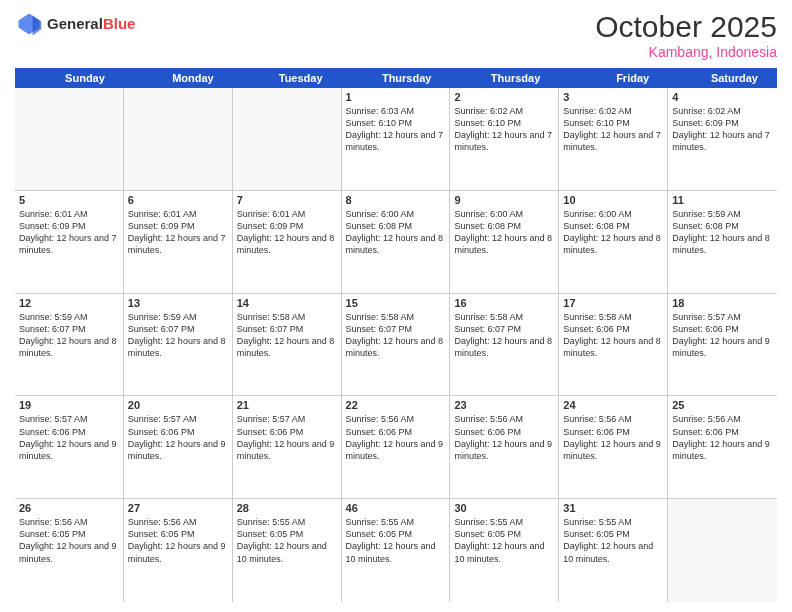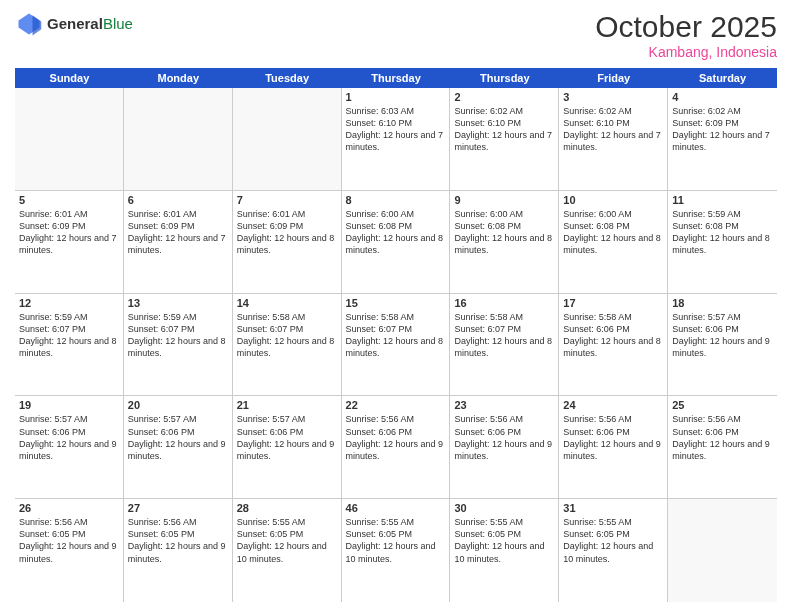--- a/index.html
+++ b/index.html
@@ -33,22 +33,22 @@
       flex-direction: row;
       line-height: 1.1;
     }
     .logo-general {
       font-size: 15px;
       font-weight: bold;
       color: #333;
     }
     .logo-blue {
       font-size: 15px;
-      font-weight: normal;
-      color: #15803d;
+      font-weight: bold;
+      color: #ef4444;
     }
     .logo-icon {
       width: 28px;
       height: 28px;
     }
     .title-block {
       text-align: right;
     }
     .month-title {
       font-size: 30px;
@@ -66,22 +66,22 @@
     }
     .cal-header {
       display: grid;
       grid-template-columns: repeat(7, 1fr);
       background: #2255cc;
     }
     .cal-header-cell {
       color: #fff;
       font-size: 11px;
       font-weight: bold;
-      padding: 4px 5px;
-      text-align: center;
+      padding: 4px 19px;
+      text-align: right;
     }
     .cal-body {
       display: grid;
       grid-template-rows: repeat(5, 1fr);
       flex: 1;
     }
     .cal-week {
       display: grid;
       grid-template-columns: repeat(7, 1fr);
       border-bottom: 1px solid #ccc;

